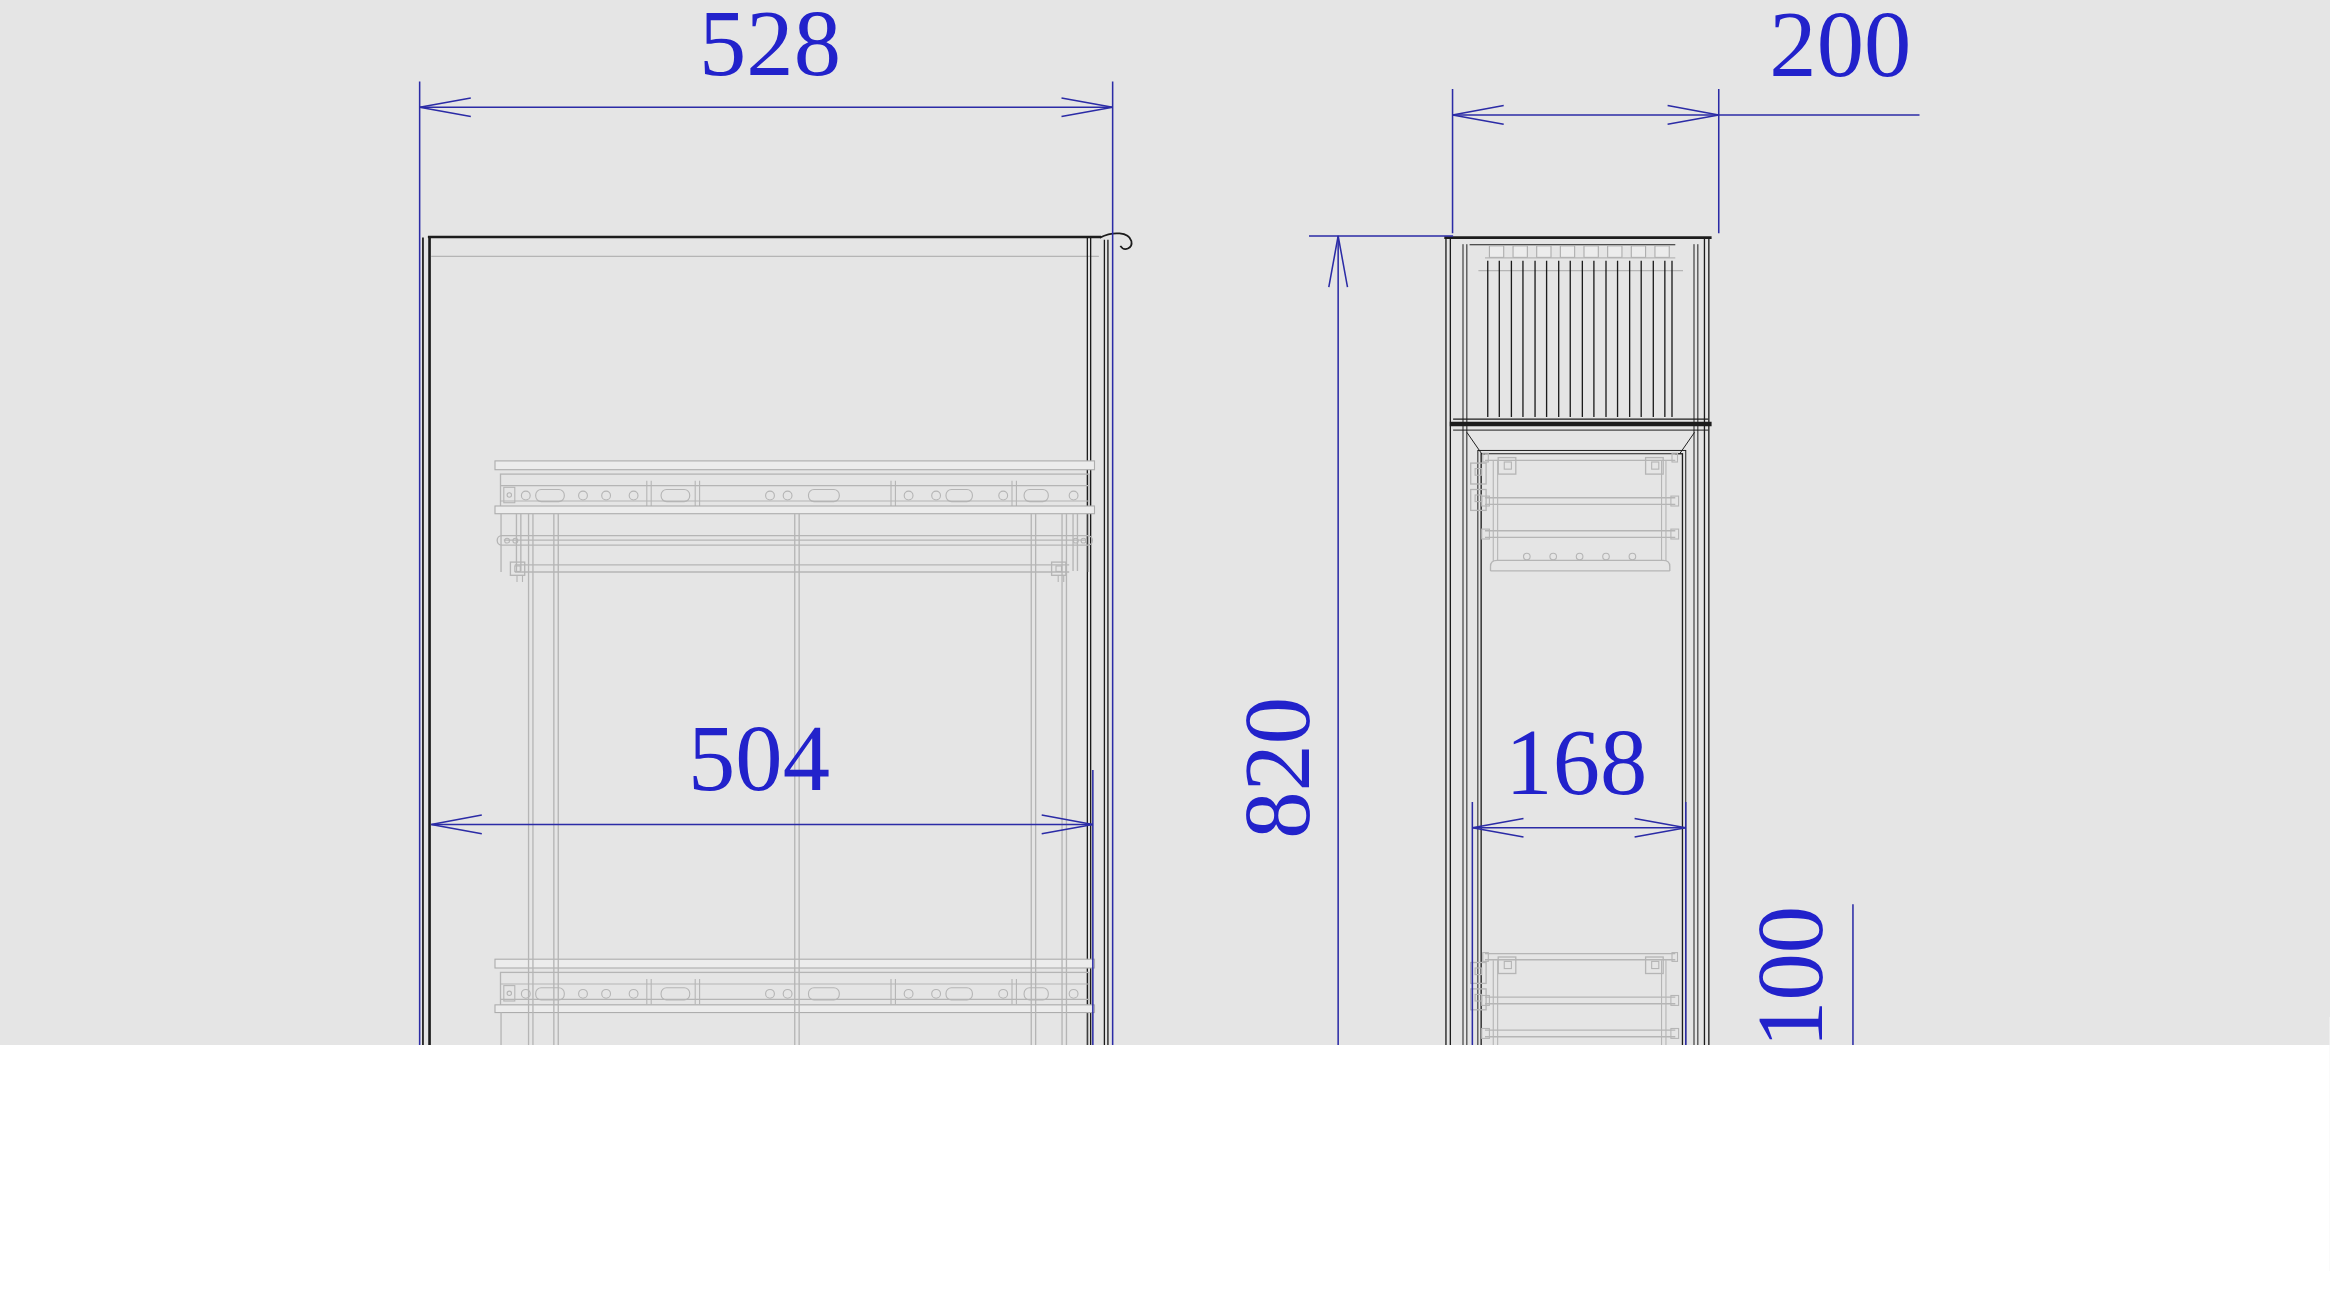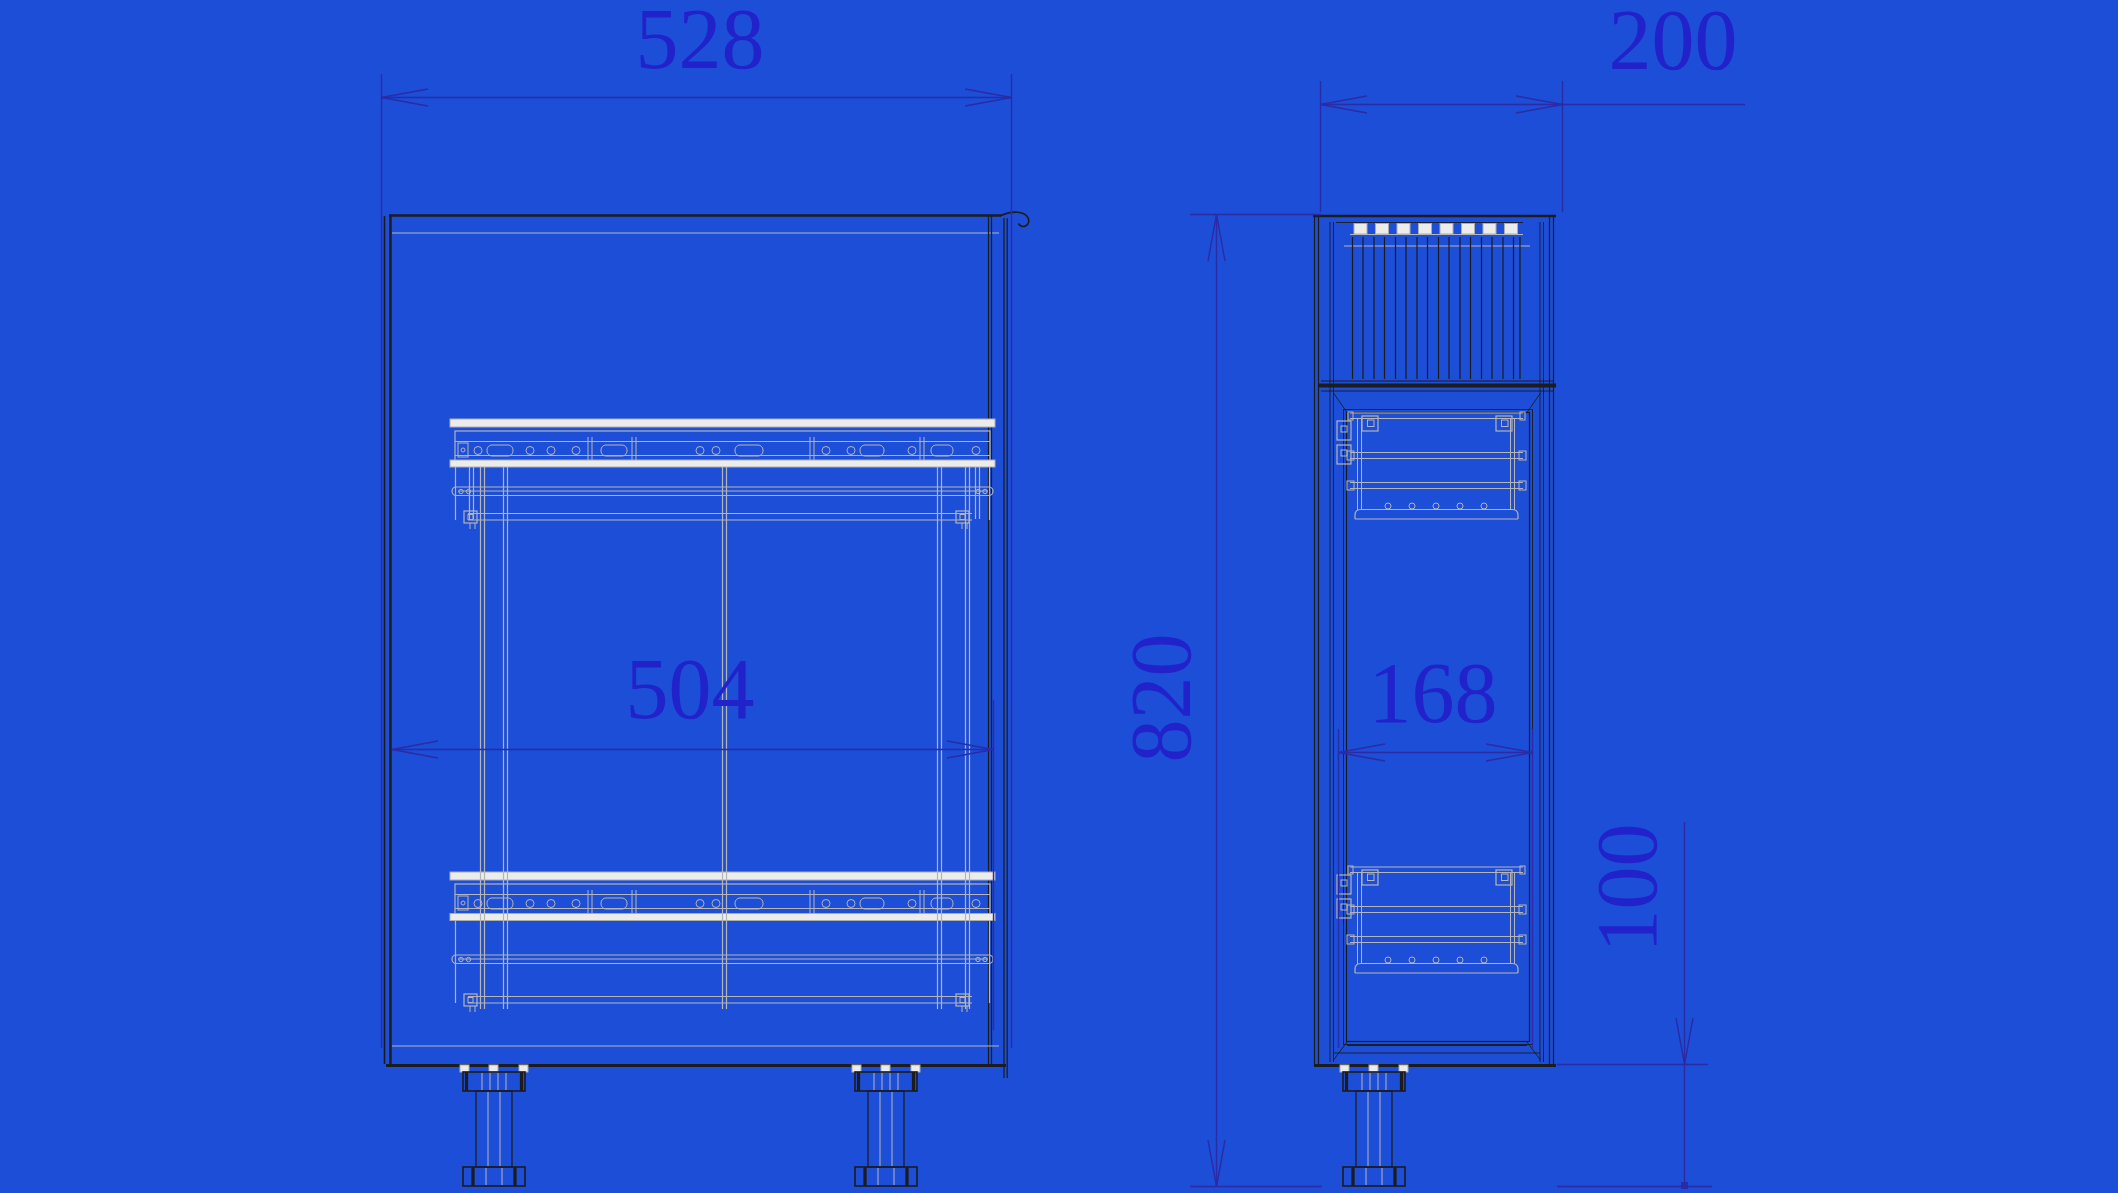--- a/index.html
+++ b/index.html
@@ -1,16 +1,16 @@
 <!DOCTYPE html>
 <html><head>
 <meta charset="utf-8">
 <style>
   html,body{margin:0;padding:0;background:#ffffff}
-  .stage{position:relative;width:2118px;height:1193px;background:#1d4ed8;overflow:hidden}
+  .stage{position:relative;width:2118px;height:950px;background:#e5e5e5;overflow:hidden}
   svg{display:block}
   .k{stroke:#1c1c1c;stroke-width:1.2;fill:none;stroke-linecap:butt}
   .k05{stroke-width:.9}
   .k15{stroke-width:1.6}
   .k2{stroke-width:2.4}
   .k3{stroke-width:3.2}
   .k4{stroke-width:4.2}
   .g{stroke:#b5b5b5;stroke-width:1.2;fill:none}
   .g1{stroke-width:1}
   .gf{stroke:#adadad;fill:#ececec;stroke-width:1}

